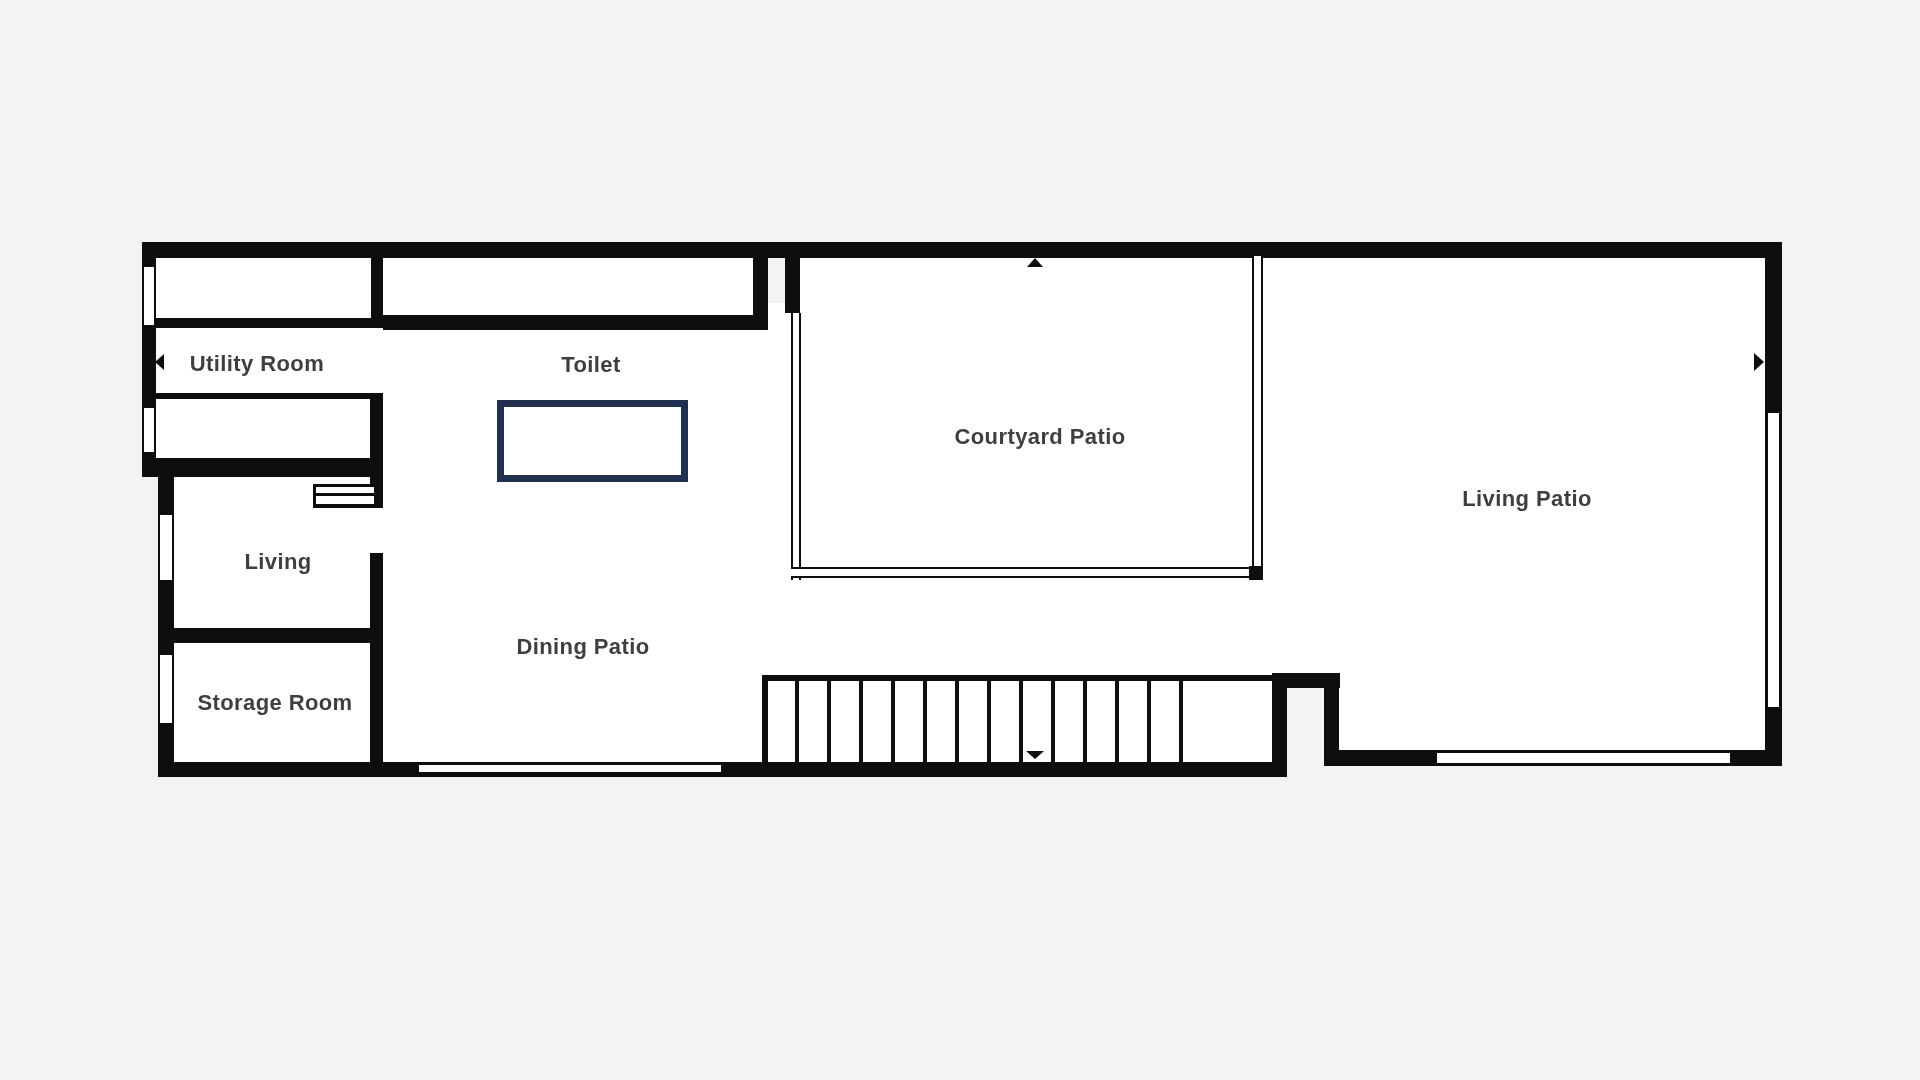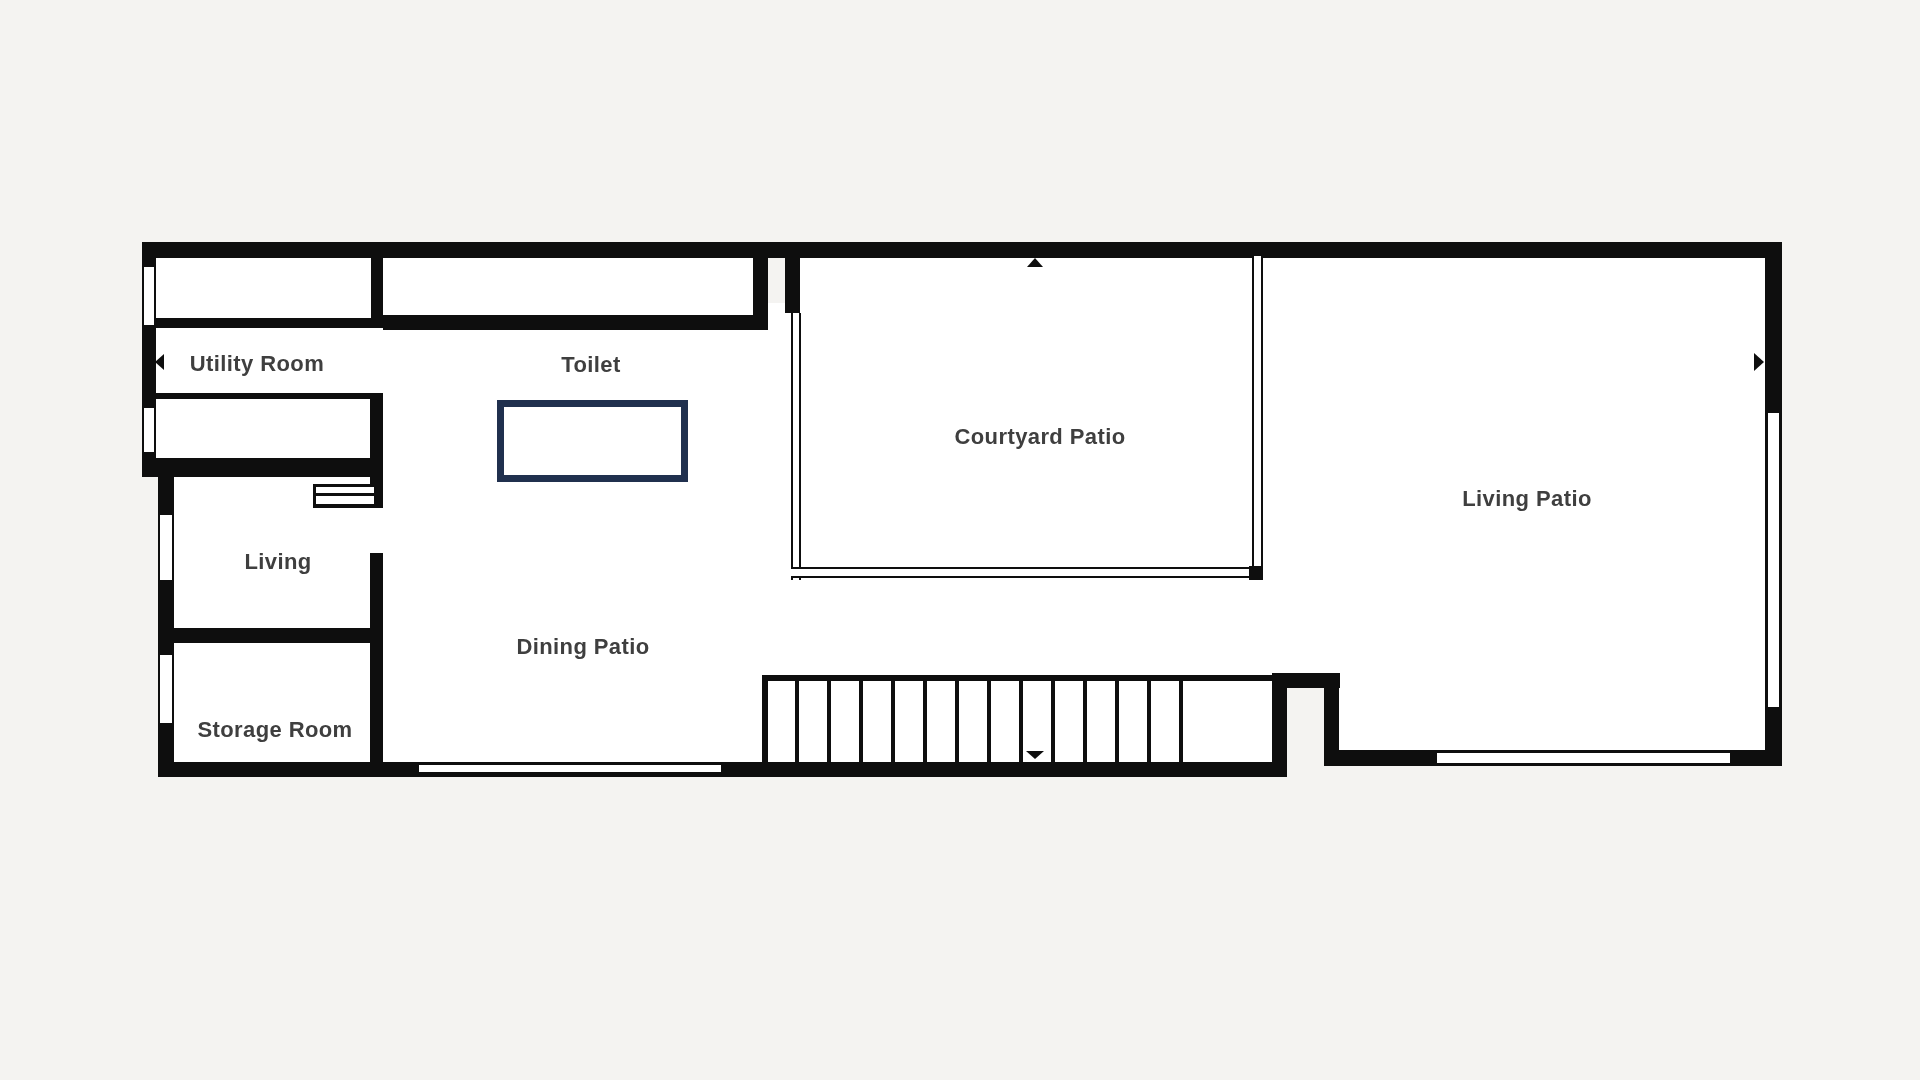--- a/index.html
+++ b/index.html
@@ -114,15 +114,15 @@
   <div class="tri tri-left" style="left:155px;top:354px;"></div>
   <div class="tri tri-right" style="left:1754px;top:353px;"></div>
   <div class="tri tri-up" style="left:1027px;top:258px;"></div>
 
   <div class="room-label" style="left:257px;top:364px;">Utility Room</div>
   <div class="room-label" style="left:591px;top:365px;">Toilet</div>
   <div class="room-label" style="left:1040px;top:437px;">Courtyard Patio</div>
   <div class="room-label" style="left:1527px;top:499px;">Living Patio</div>
   <div class="room-label" style="left:278px;top:562px;">Living</div>
   <div class="room-label" style="left:583px;top:647px;">Dining Patio</div>
-  <div class="room-label" style="left:275px;top:730px;">Storage Room</div>
+  <div class="room-label" style="left:275px;top:703px;">Storage Room</div>
 
 </div>
 
 </body></html>

